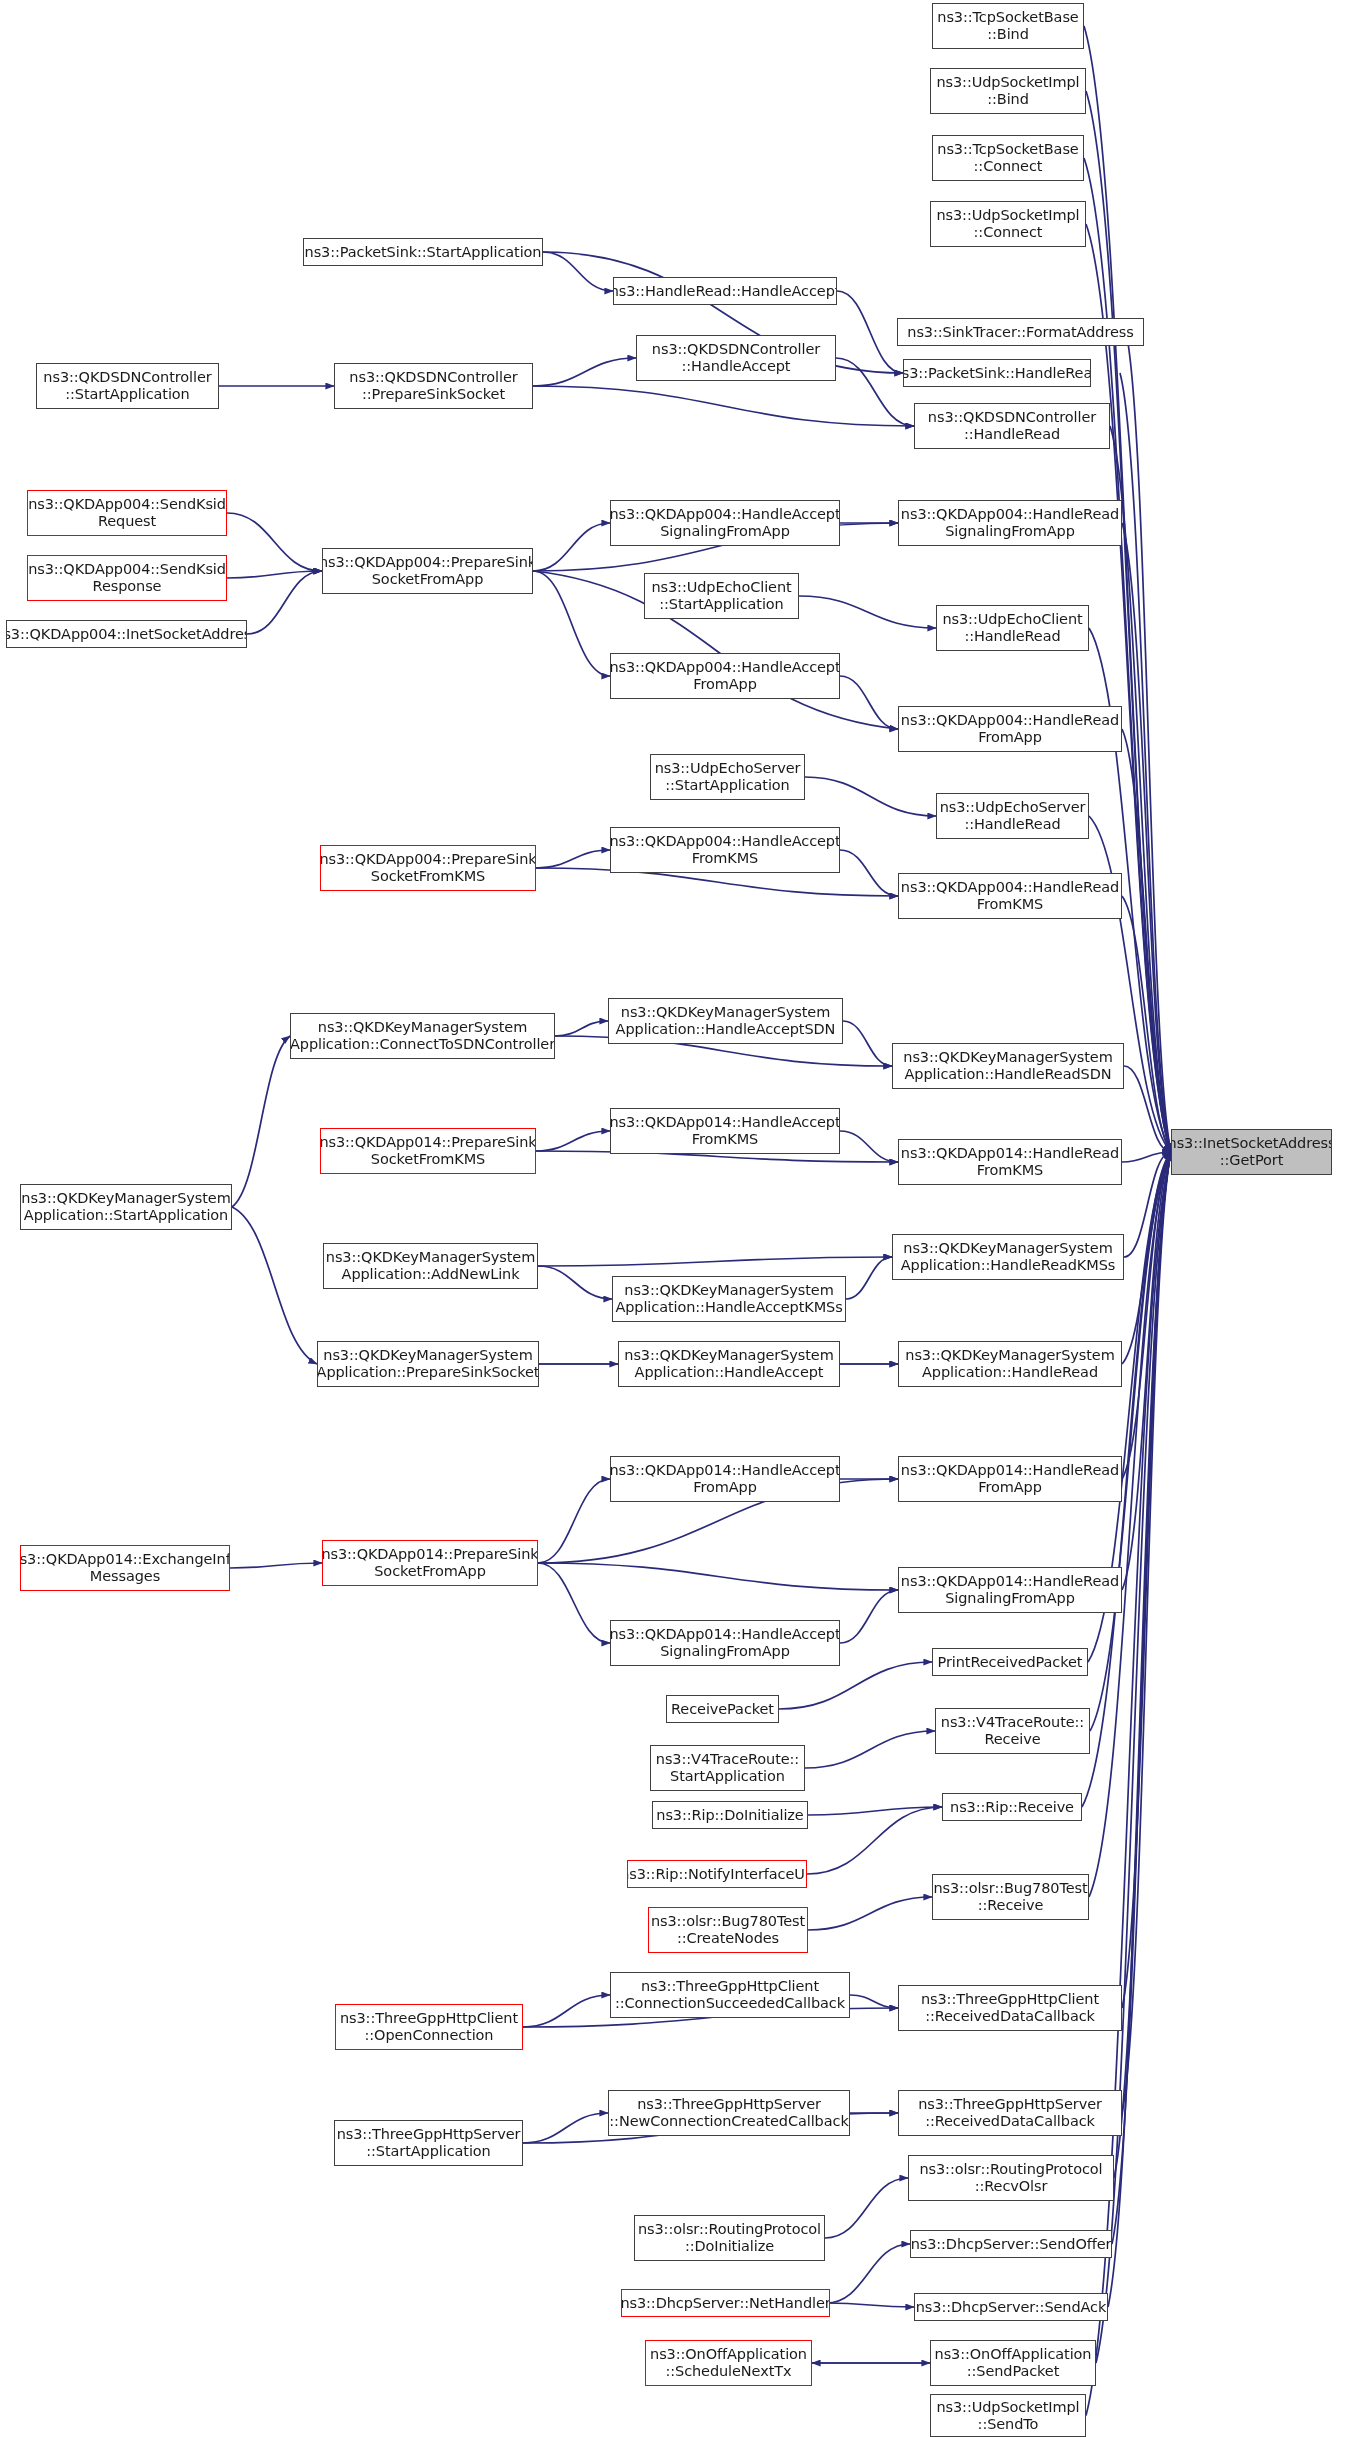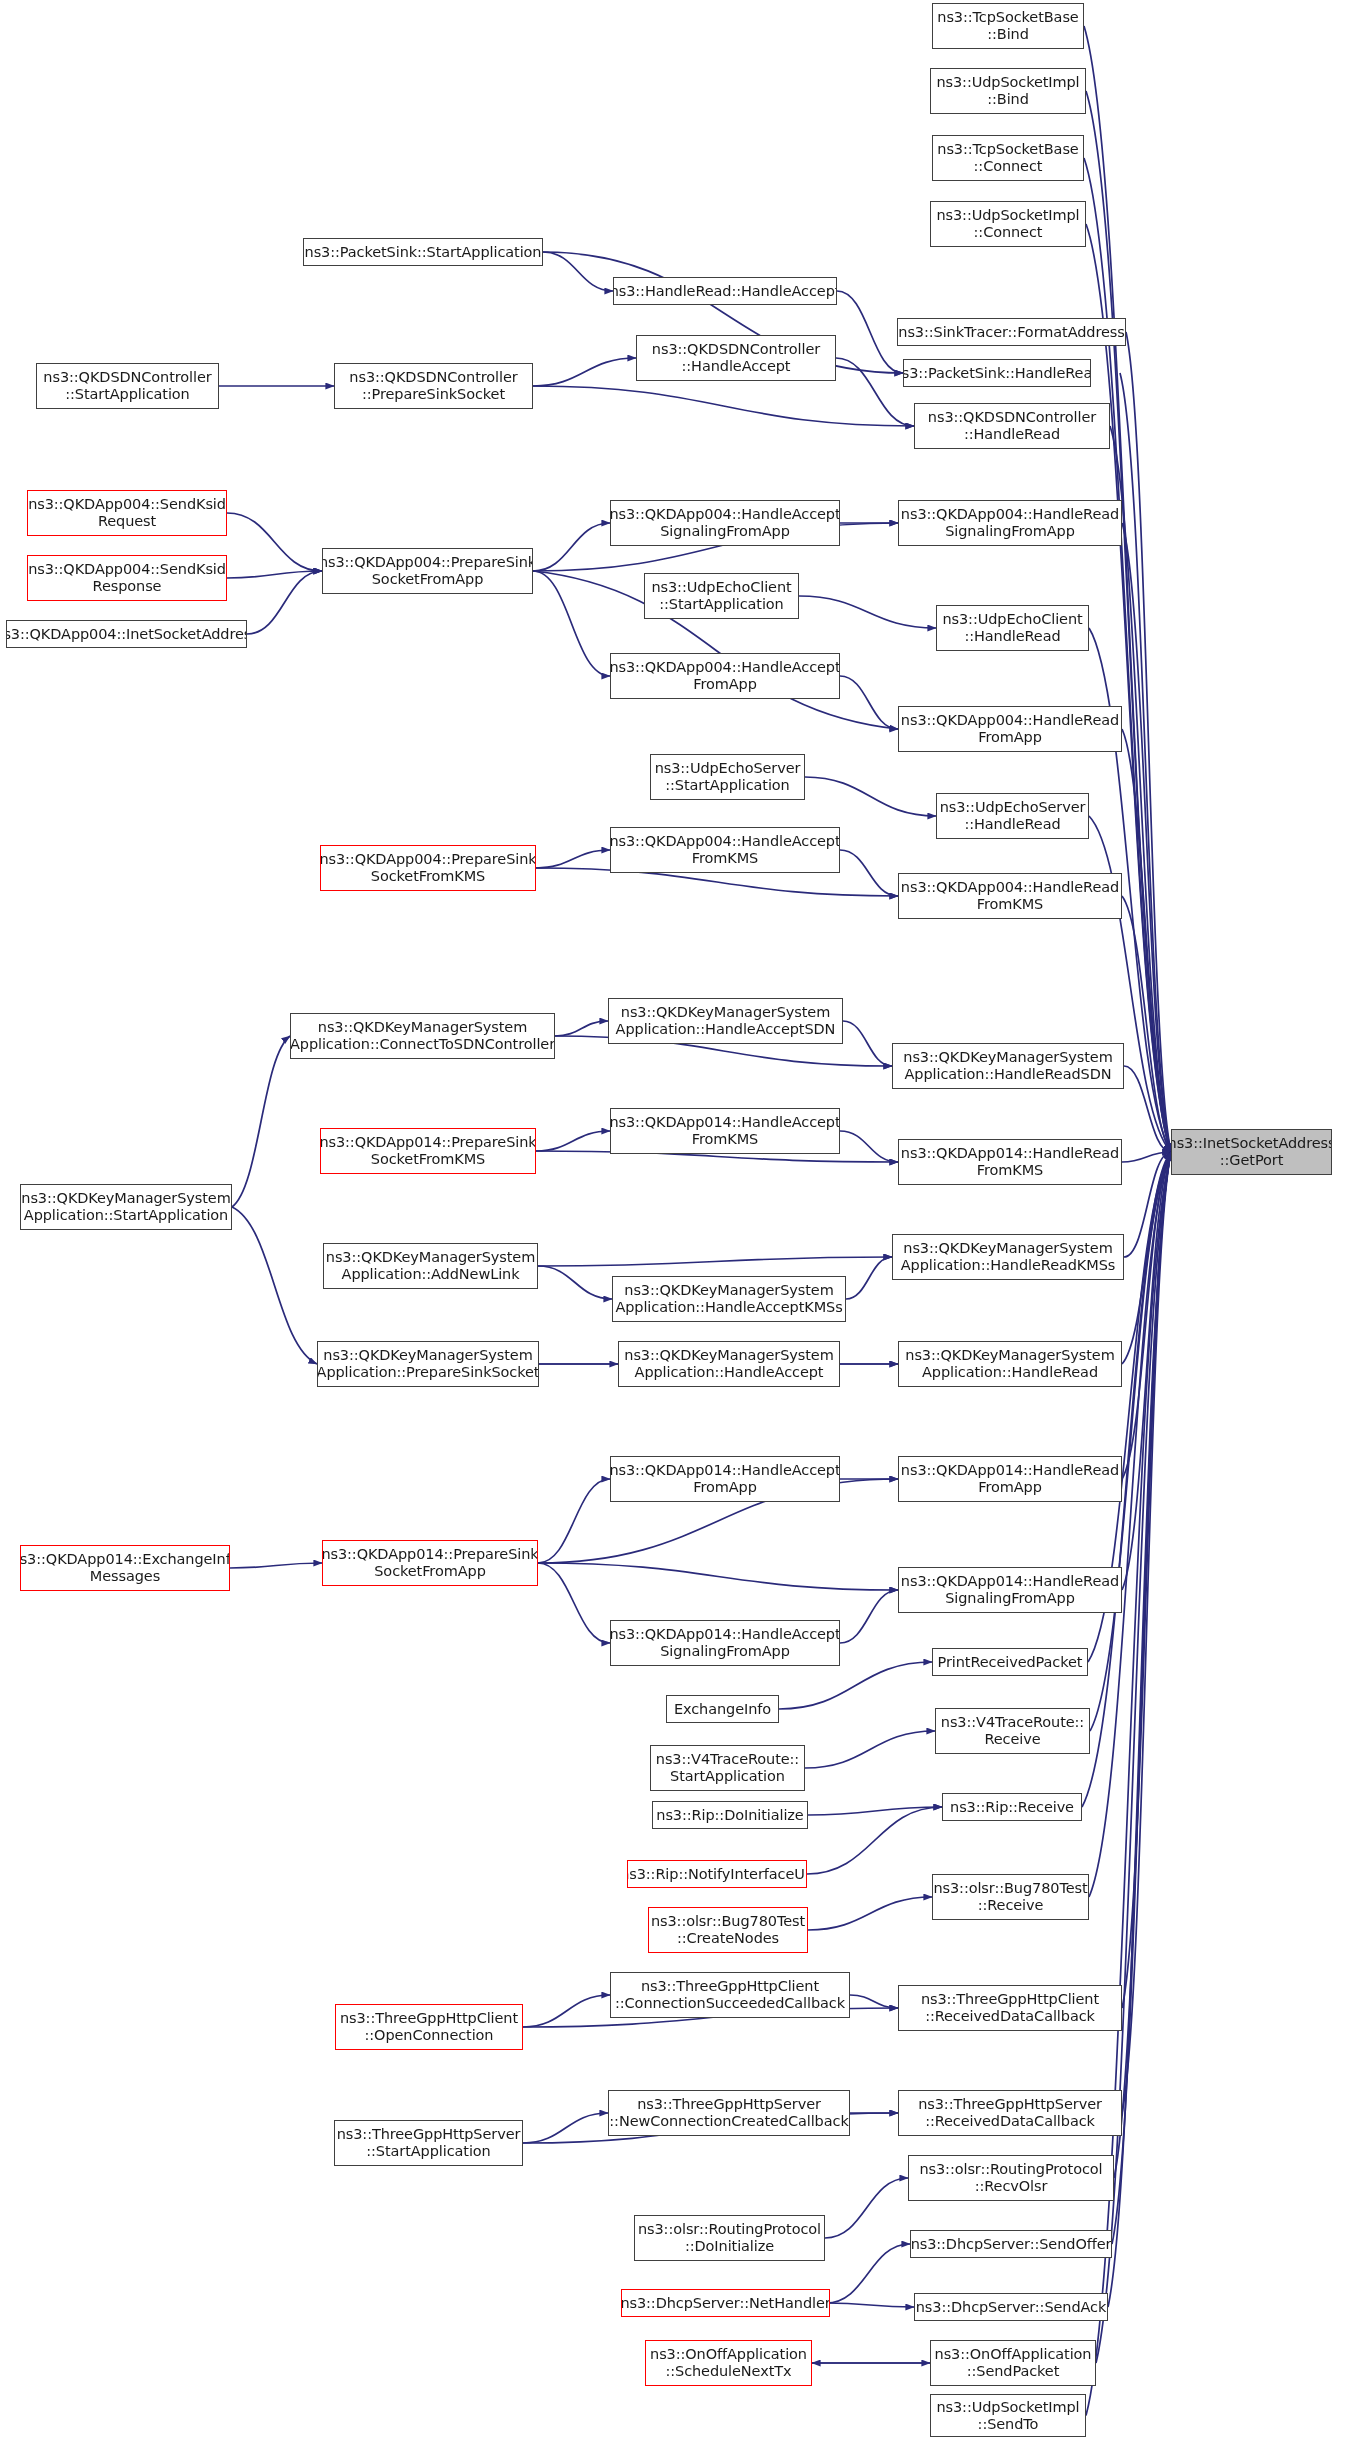--- a/index.html
+++ b/index.html
@@ -161,21 +161,21 @@
       <div class="node" style="left: 932px; top: 3px; width: 152px; height: 46px;">ns3::TcpSocketBase
 ::Bind</div>
       <div class="node" style="left: 930px; top: 68px; width: 156px; height: 46px;">ns3::UdpSocketImpl
 ::Bind</div>
       <div class="node" style="left: 932px; top: 135px; width: 152px; height: 46px;">ns3::TcpSocketBase
 ::Connect</div>
       <div class="node" style="left: 930px; top: 201px; width: 156px; height: 46px;">ns3::UdpSocketImpl
 ::Connect</div>
       <div class="node" style="left: 303px; top: 238px; width: 240px; height: 28px;">ns3::PacketSink::StartApplication</div>
       <div class="node" style="left: 613px; top: 277px; width: 224px; height: 28px;">ns3::HandleRead::HandleAccept</div>
-      <div class="node" style="left: 897px; top: 318px; width: 229px; height: 28px;">ns3::SinkTracer::FormatAddress</div>
+      <div class="node" style="left: 897px; top: 318px; width: 247px; height: 28px;">ns3::SinkTracer::FormatAddress</div>
       <div class="node" style="left: 903px; top: 359px; width: 188px; height: 28px;">ns3::PacketSink::HandleRead</div>
       <div class="node" style="left: 636px; top: 335px; width: 200px; height: 46px;">ns3::QKDSDNController
 ::HandleAccept</div>
       <div class="node" style="left: 914px; top: 403px; width: 196px; height: 46px;">ns3::QKDSDNController
 ::HandleRead</div>
       <div class="node" style="left: 36px; top: 363px; width: 183px; height: 46px;">ns3::QKDSDNController
 ::StartApplication</div>
       <div class="node" style="left: 334px; top: 363px; width: 199px; height: 46px;">ns3::QKDSDNController
 ::PrepareSinkSocket</div>
       <div class="node red" style="left: 27px; top: 490px; width: 200px; height: 46px;">ns3::QKDApp004::SendKsid
@@ -241,21 +241,21 @@
 FromApp</div>
       <div class="node red" style="left: 20px; top: 1545px; width: 210px; height: 46px;">ns3::QKDApp014::ExchangeInfo
 Messages</div>
       <div class="node red" style="left: 322px; top: 1540px; width: 216px; height: 46px;">ns3::QKDApp014::PrepareSink
 SocketFromApp</div>
       <div class="node" style="left: 898px; top: 1567px; width: 224px; height: 46px;">ns3::QKDApp014::HandleRead
 SignalingFromApp</div>
       <div class="node" style="left: 610px; top: 1620px; width: 230px; height: 46px;">ns3::QKDApp014::HandleAccept
 SignalingFromApp</div>
       <div class="node" style="left: 932px; top: 1648px; width: 156px; height: 28px;">PrintReceivedPacket</div>
-      <div class="node" style="left: 666px; top: 1695px; width: 113px; height: 28px;">ExchangeInfo</div>
+      <div class="node" style="left: 666px; top: 1695px; width: 113px; height: 28px;">ReceivePacket</div>
       <div class="node" style="left: 935px; top: 1708px; width: 155px; height: 46px;">ns3::V4TraceRoute::
 Receive</div>
       <div class="node" style="left: 650px; top: 1745px; width: 155px; height: 46px;">ns3::V4TraceRoute::
 StartApplication</div>
       <div class="node" style="left: 942px; top: 1793px; width: 140px; height: 28px;">ns3::Rip::Receive</div>
       <div class="node" style="left: 652px; top: 1801px; width: 156px; height: 28px;">ns3::Rip::DoInitialize</div>
       <div class="node red" style="left: 627px; top: 1860px; width: 180px; height: 28px;">ns3::Rip::NotifyInterfaceUp</div>
       <div class="node" style="left: 932px; top: 1874px; width: 157px; height: 46px;">ns3::olsr::Bug780Test
 ::Receive</div>
       <div class="node red" style="left: 648px; top: 1907px; width: 160px; height: 46px;">ns3::olsr::Bug780Test

